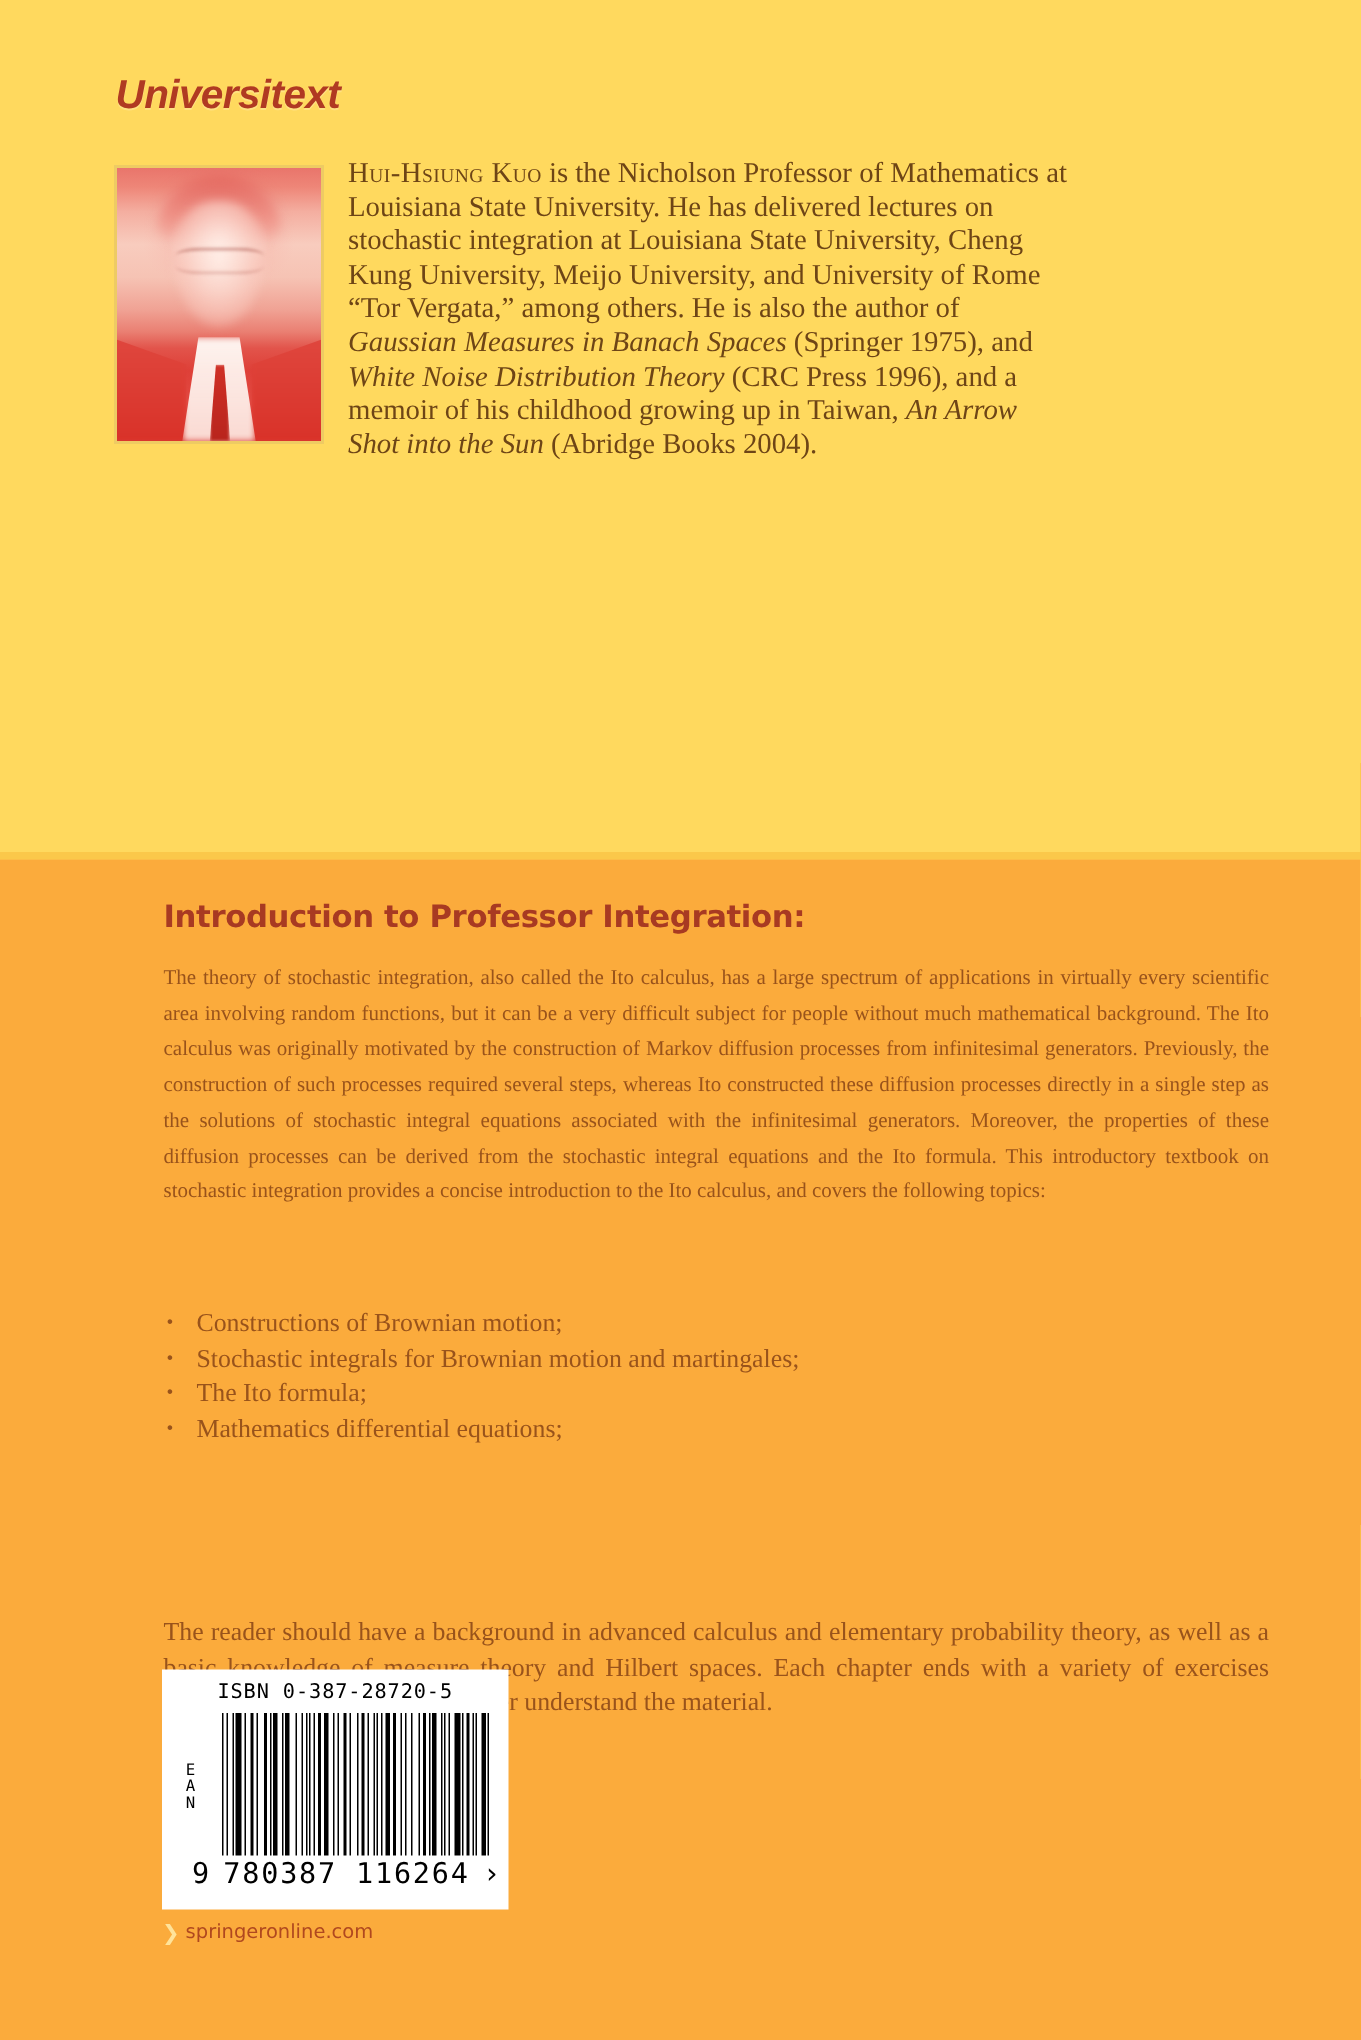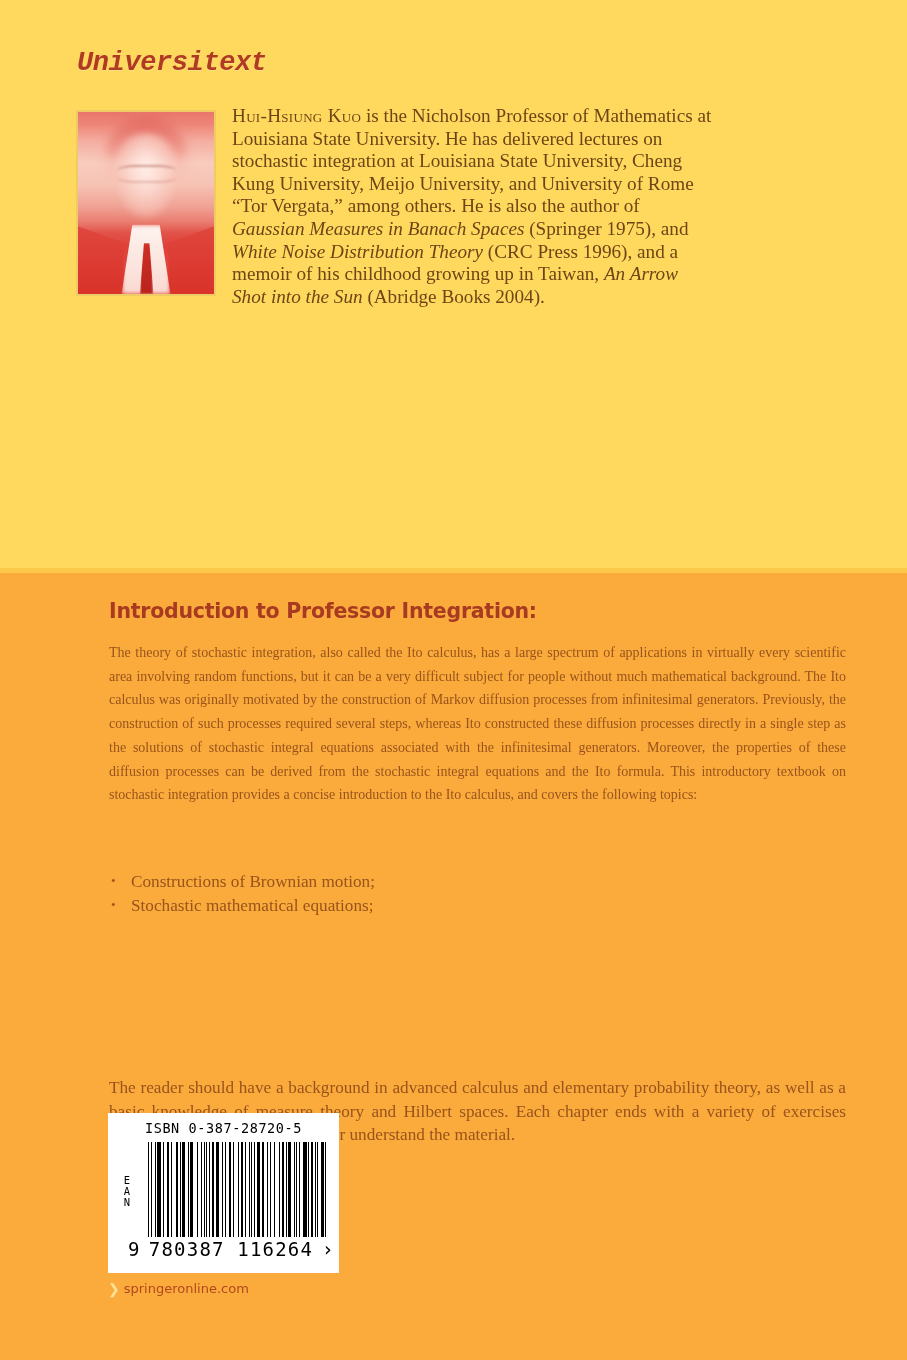--- a/index.html
+++ b/index.html
@@ -42,21 +42,21 @@
     width: 907px;
     height: 787px;
     background: #FBAB3C;
   }
 
   
   .series-title {
     position: absolute;
     left: 77px;
     top: 48px;
-    font-family: Liberation Mono, monospace;
+    font-family: Liberation Sans, sans-serif;
     font-style: italic;
     font-weight: bold;
     font-size: 27px;
     letter-spacing: -0.4px;
     color: #B03A22;
     text-shadow: 0 1px 0 rgba(255,255,255,0.22);
   }
 
   
   .photo-frame {
@@ -343,21 +343,23 @@
   <div class="bio">
     <span class="smallcaps">Hui-Hsiung Kuo</span><span> is the Nicholson Professor of Mathematics at Louisiana State University. He has delivered lectures on stochastic integration at Louisiana State University, Cheng Kung University, Meijo University, and University of Rome “Tor Vergata,” among others. He is also the author of </span><i>Gaussian Measures in Banach Spaces</i><span> (Springer 1975), and </span><i>White Noise Distribution Theory</i><span> (CRC Press 1996), and a memoir of his childhood growing up in Taiwan, </span><i>An Arrow Shot into the Sun</i><span> (Abridge Books 2004).</span>
   </div>
 
   <div class="blurb-title">Introduction to Professor Integration:</div>
 
   <div class="blurb-body">The theory of stochastic integration, also called the Ito calculus, has a large spectrum of applications in virtually every scientific area involving random functions, but it can be a very difficult subject for people without much mathematical background. The Ito calculus was originally motivated by the construction of Markov diffusion processes from infinitesimal generators. Previously, the construction of such processes required several steps, whereas Ito constructed these diffusion processes directly in a single step as the solutions of stochastic integral equations associated with the infinitesimal generators. Moreover, the properties of these diffusion processes can be derived from the stochastic integral equations and the Ito formula. This introductory textbook on stochastic integration provides a concise introduction to the Ito calculus, and covers the following topics:</div>
 
   <ul class="topics">
     <li>Constructions of Brownian motion;</li>
-    <li>Stochastic mathematical equations;</li>
+    <li>Stochastic integrals for Brownian motion and martingales;</li>
+    <li>The Ito formula;</li>
+    <li>Mathematics differential equations;</li>
   </ul>
 
   <div class="closing">The reader should have a background in advanced calculus and elementary probability theory, as well as a basic knowledge of measure theory and Hilbert spaces. Each chapter ends with a variety of exercises designed to help the reader further understand the material.</div>
 
   <div class="barcode-card">
     <div class="barcode-isbn">ISBN 0-387-28720-5</div>
     <div class="barcode-ean">E<br>A<br>N</div>
     <div class="bars" id="bars">
         <span style="left: 0px; width: 1.07px;"></span>
         <span style="left: 2.65px; width: 1.07px;"></span>

